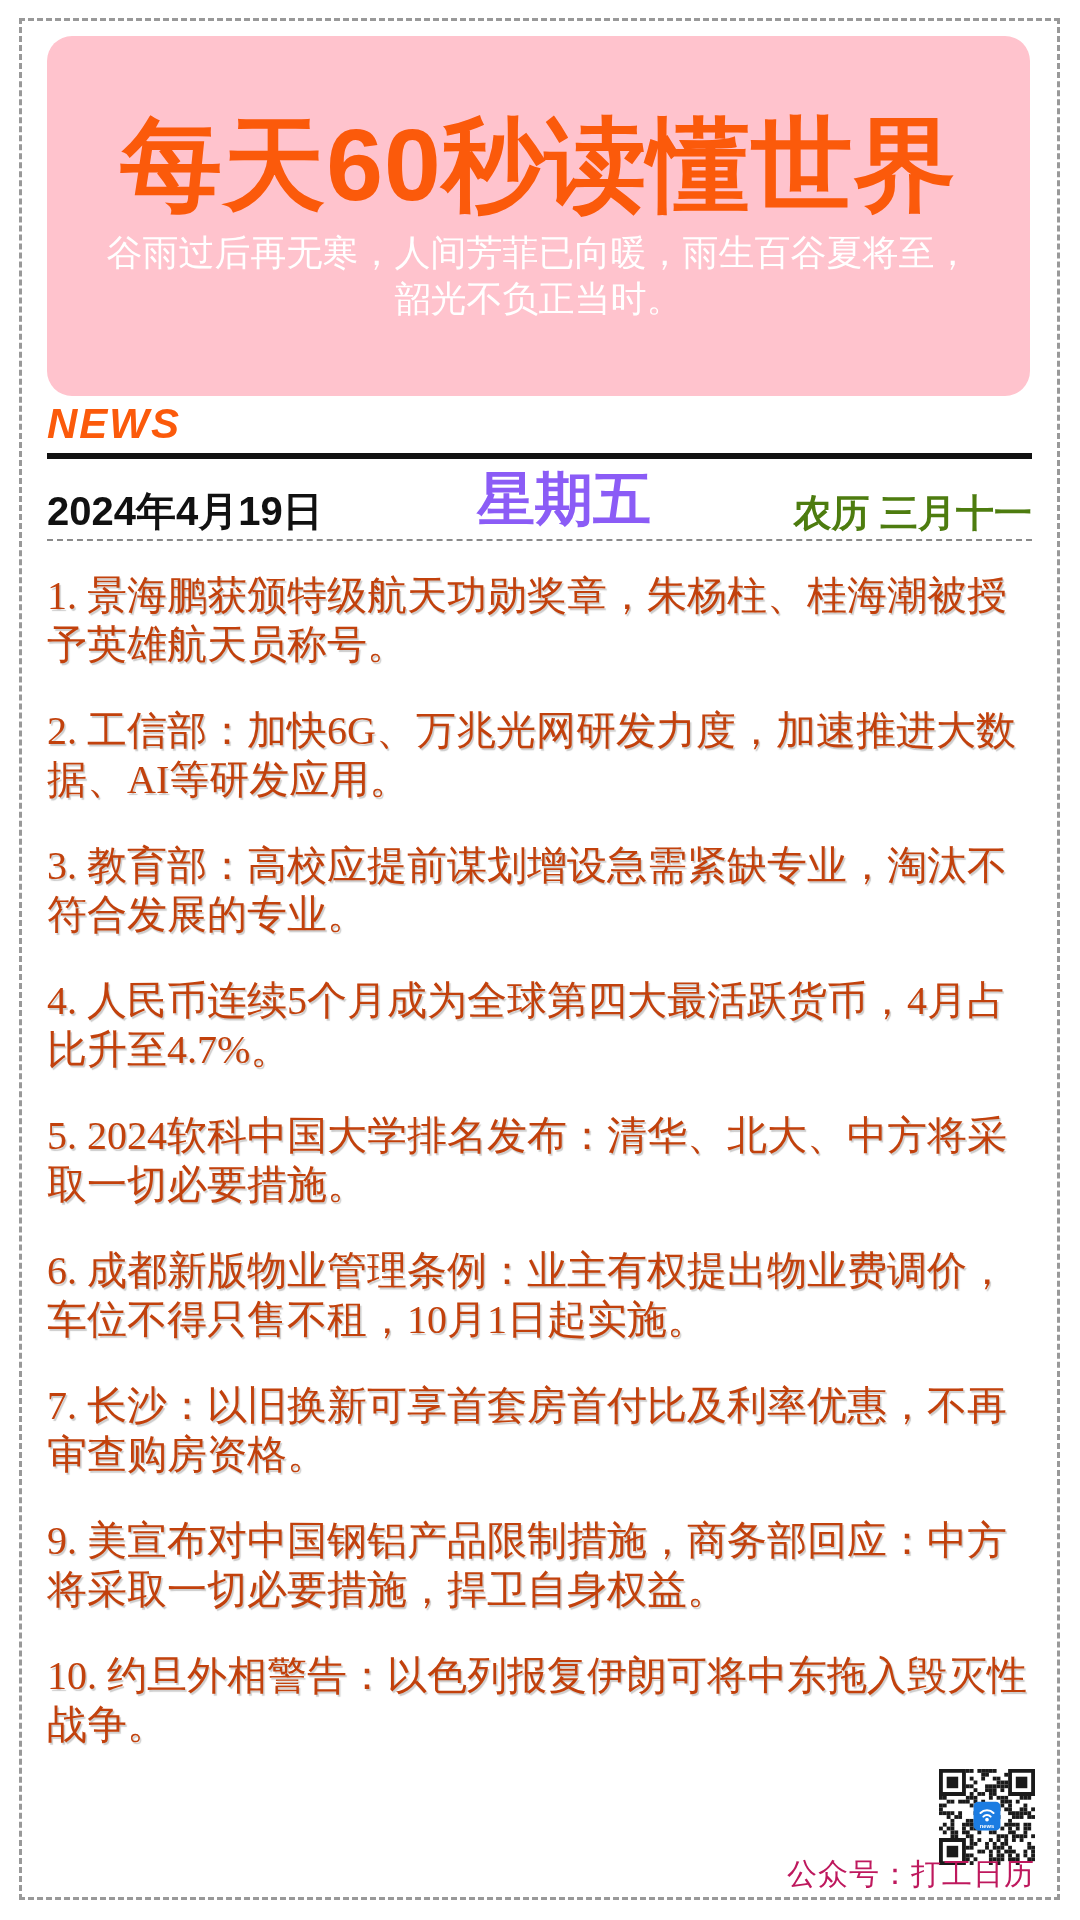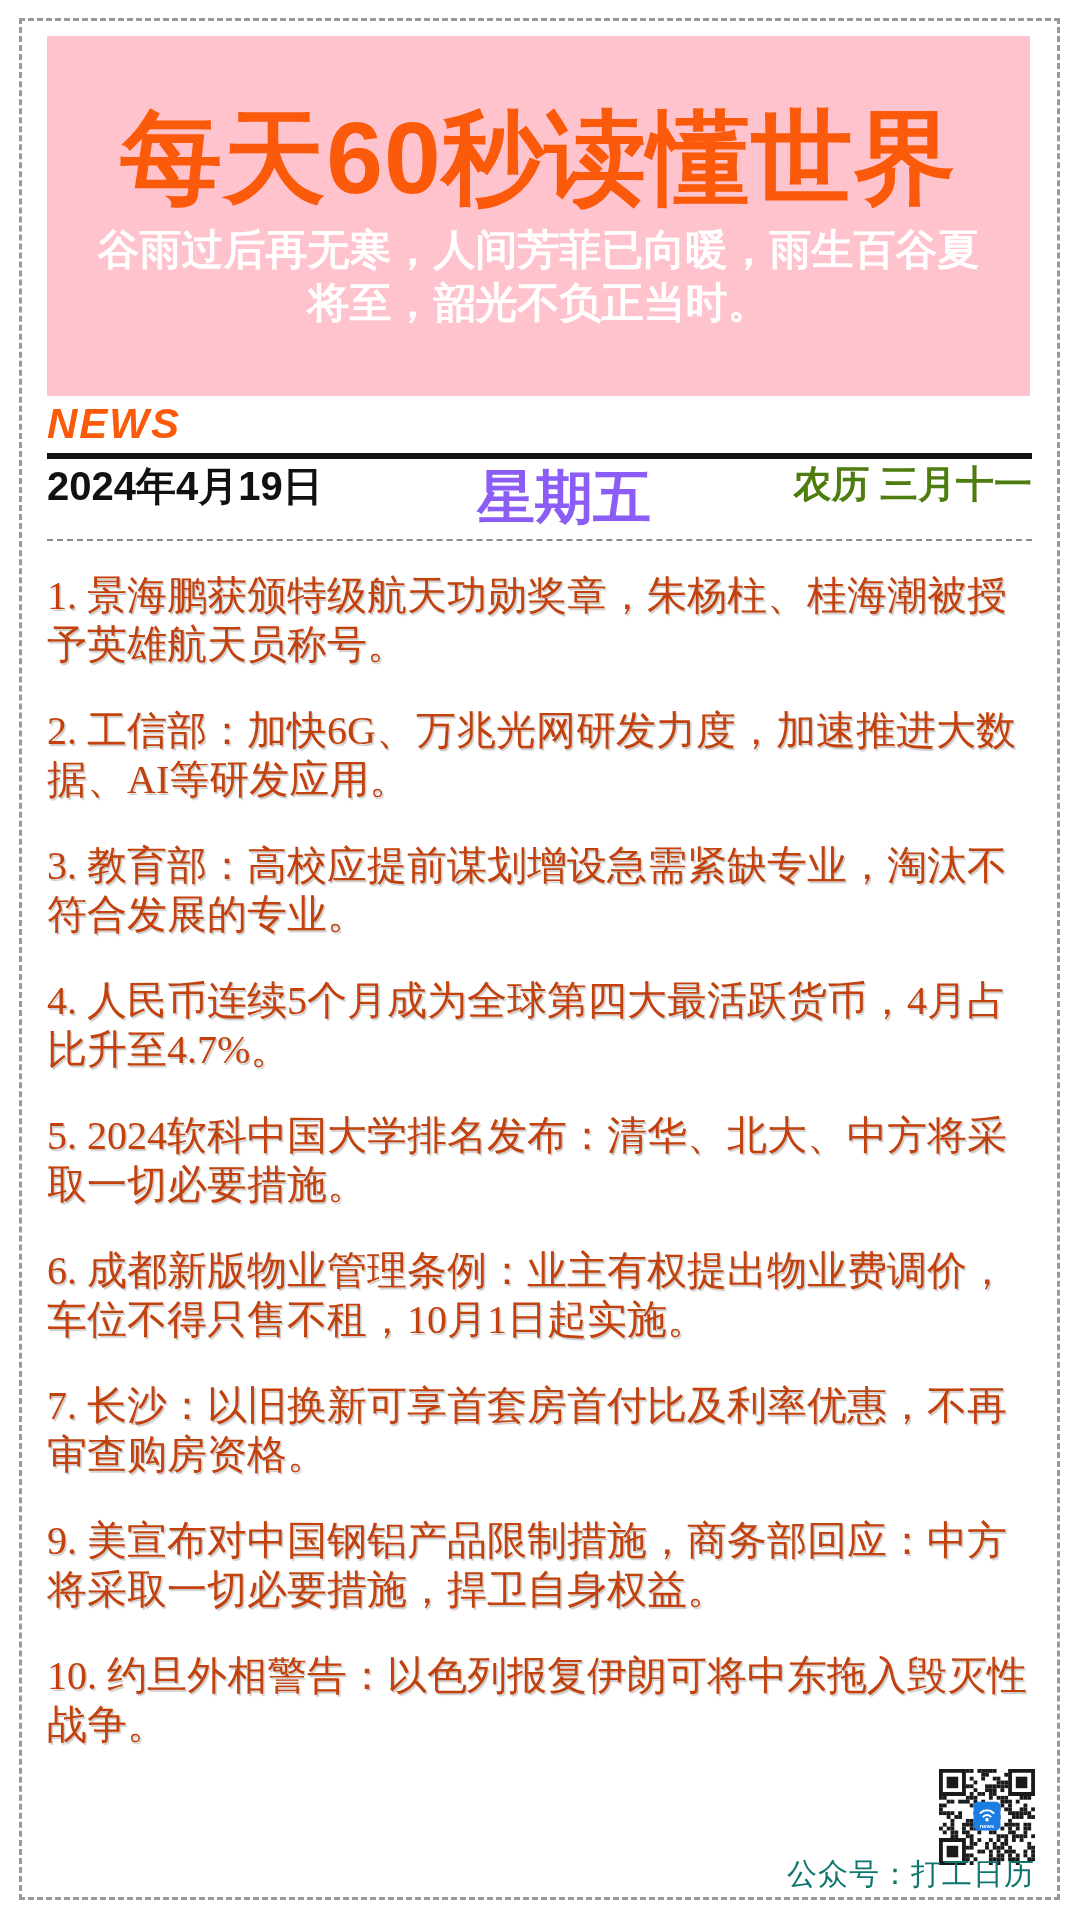--- a/index.html
+++ b/index.html
@@ -11,41 +11,42 @@
     position:absolute;left:19px;top:18px;right:20px;bottom:20px;
     border:3px dashed #999999;background:#ffffff;
   }
   .content{padding:0 25px;}
 
   
   .pink-panel{
     margin:15px 2px 0 0;height:360px;background:#ffc3cd;
     display:flex;flex-direction:column;justify-content:center;align-items:center;
     text-align:center;
+    border-radius:25px;
   }
   .main-title{
     color:#fb5a0b;font-size:102px;font-weight:900;line-height:1.08;
     letter-spacing:1px;margin:0;white-space:nowrap;
   }
   .sub-title{
-    color:#ffffff;font-size:42px;font-weight:700;line-height:1.27;
+    color:#ffffff;font-size:36px;font-weight:400;line-height:1.27;
     margin:10px 0 0 0;padding:0 42px;
   }
 
   
   .news-label{
     margin-top:8px;color:#fb5a0b;font-size:42px;line-height:40px;
     font-weight:900;font-style:italic;letter-spacing:2px;
   }
   .thick-rule{height:6px;background:#111111;margin-top:9px;}
   .thin-rule{border-top:2px dashed #8a8a8a;height:0;}
 
   
   .date-row{
-    height:80px;display:flex;align-items:flex-start;justify-content:space-between;
+    height:80px;display:flex;align-items:flex-end;justify-content:space-between;
   }
   .date-left{font-size:40px;font-weight:900;color:#111111;}
   .date-weekday{
     font-size:58px;font-weight:900;color:#8b5cf6;
     font-family:"Liberation Serif", serif;
     transform:translateX(6px);
   }
   .date-lunar{font-size:38px;font-weight:900;color:#4d7c0f;}
 
   
@@ -56,21 +57,21 @@
     margin-bottom:37px;
     text-shadow:1.5px 1.5px 1px rgba(110,110,110,0.35);
   }
   .news-item .num{margin-right:10px;}
 
   
   .qr-wrap{position:absolute;right:22px;bottom:32px;width:96px;height:96px;}
   .qr-wrap svg{width:96px;height:96px;display:block;}
   .footer-label{
     position:absolute;right:22px;bottom:2px;
-    font-size:30px;color:#0f766e;letter-spacing:1px;
+    font-size:30px;color:#be185d;letter-spacing:1px;
   }
 </style>
 </head>
 <body>
 
 <div class="frame">
   <div class="content">
 
     <div class="pink-panel">
       <div class="main-title">每天60秒读懂世界</div>

